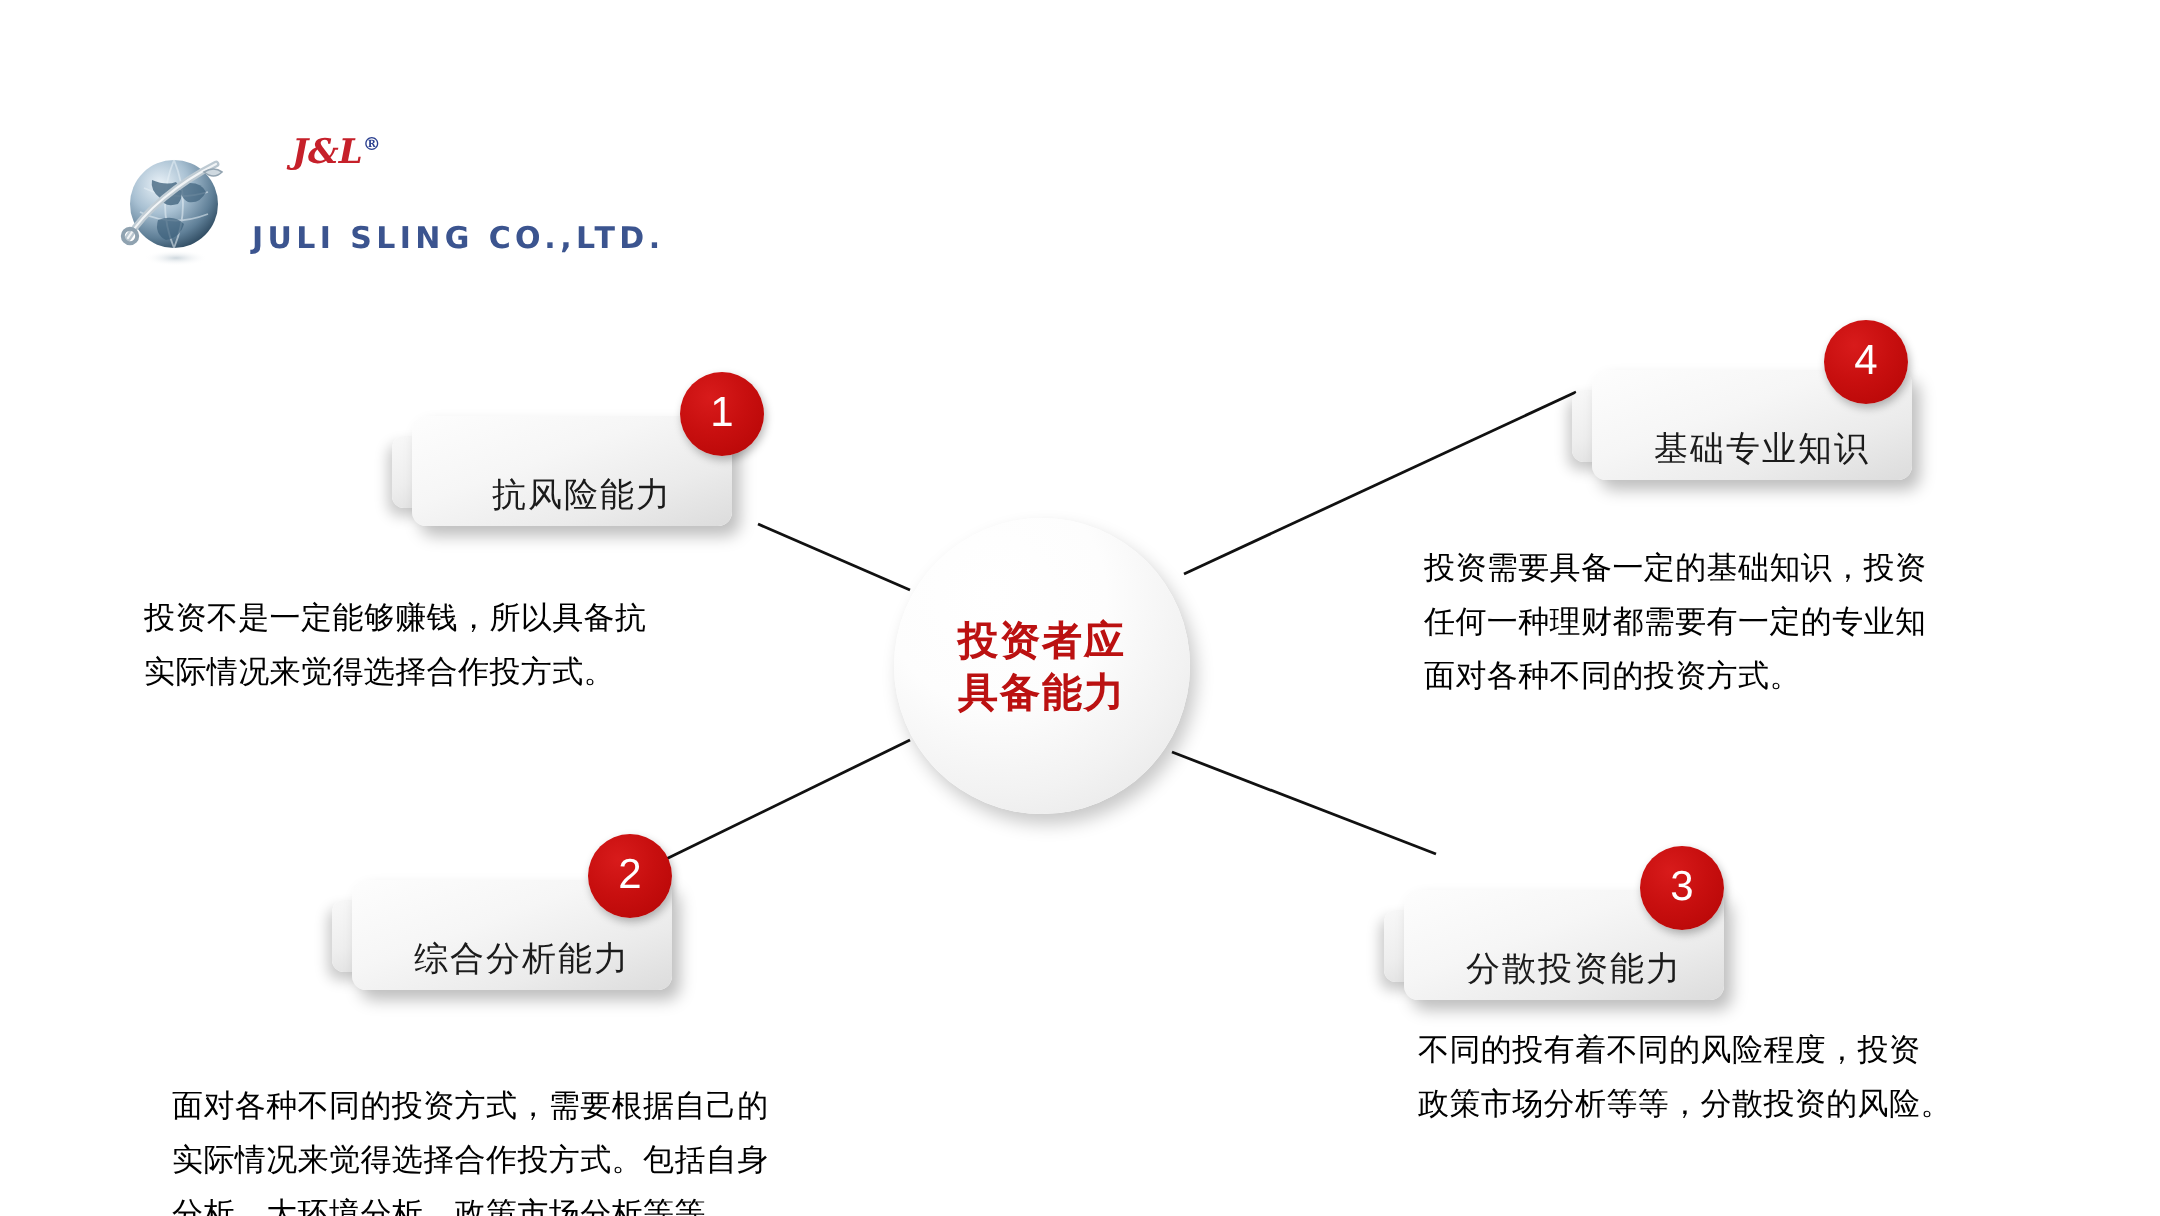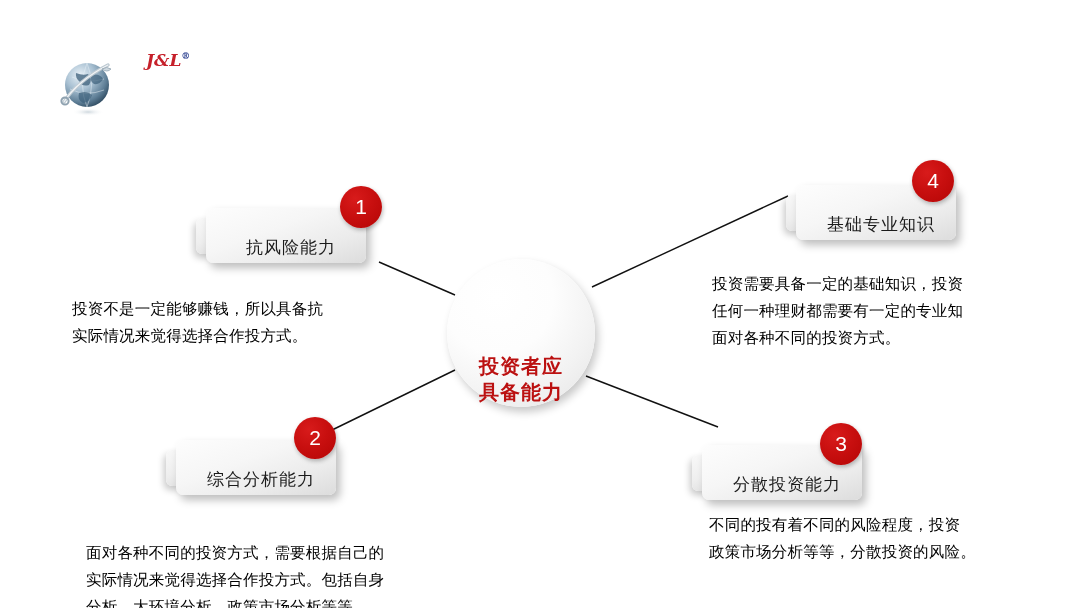--- a/index.html
+++ b/index.html
@@ -13,21 +13,21 @@
     position: relative;
     overflow: hidden;
     font-family: "DejaVu Sans", "Liberation Sans", sans-serif;
     -webkit-font-smoothing: antialiased;
   }
 
   
   #logo {
     position: absolute;
     left: 58px;
-    top: 47px;
+    top: 64px;
     width: 290px;
     height: 70px;
   }
   #logo-globe {
     position: absolute;
     left: 0px;
     top: 8px;
     width: 62px;
     height: 62px;
   }
@@ -84,24 +84,23 @@
     position: absolute;
     left: 447px;
     top: 259px;
     width: 148px;
     height: 148px;
     border-radius: 50%;
     background:
       radial-gradient(circle at 34% 26%, #ffffff 0%, #fdfdfd 38%, #f2f2f2 68%, #e3e3e3 100%);
     box-shadow: 3px 5px 9px rgba(0,0,0,0.22);
     display: flex;
-    align-items: flex-end;
+    align-items: center;
     justify-content: center;
     z-index: 5;
-    font-family: Liberation Mono, monospace;
   }
   #center-label {
     text-align: center;
     color: #bb1111;
     font-size: 20px;
     font-weight: bold;
     line-height: 26px;
     letter-spacing: 1px;
     white-space: pre-line;
   }
@@ -226,20 +225,21 @@
     <path d="M33 20 q9 -2 12 4 q-3 6 -9 5 q-5 -3 -3 -9 z" fill="#3c5f7a" opacity="0.7"></path>
     <path d="M21 38 q8 -3 13 2 q-2 7 -9 8 q-6 -3 -4 -10 z" fill="#3c5f7a" opacity="0.7"></path>
     <path d="M6 47 q6 -10 18 -20 q12 -10 26 -17" fill="none" stroke="url(#gChain)" stroke-width="3.4" stroke-linecap="round"></path>
     <path d="M6 47 q6 -10 18 -20 q12 -10 26 -17" fill="none" stroke="#ffffff" stroke-width="1.1" stroke-linecap="round" opacity="0.8"></path>
     <circle cx="7" cy="46" r="3.6" fill="none" stroke="#8fa2b0" stroke-width="2"></circle>
     <path d="M44 14 q5 -3 9 0 q-4 4 -9 0 z" fill="#cfd9e0" stroke="#93a4b1" stroke-width="0.8"></path>
   </svg>
   <div id="logo-jl">
     <span>J&amp;L</span><span id="logo-reg">®</span>
   </div>
+  <div id="logo-en">JULI SLING CO.,LTD.</div>
 </div>
 
 <div id="center-node">
   <div id="center-label">投资者应
 具备能力</div>
 </div>
 
 <div class="node-box" id="node-1">
   <div class="box-tab"></div>
   <div class="box-shape"></div>

